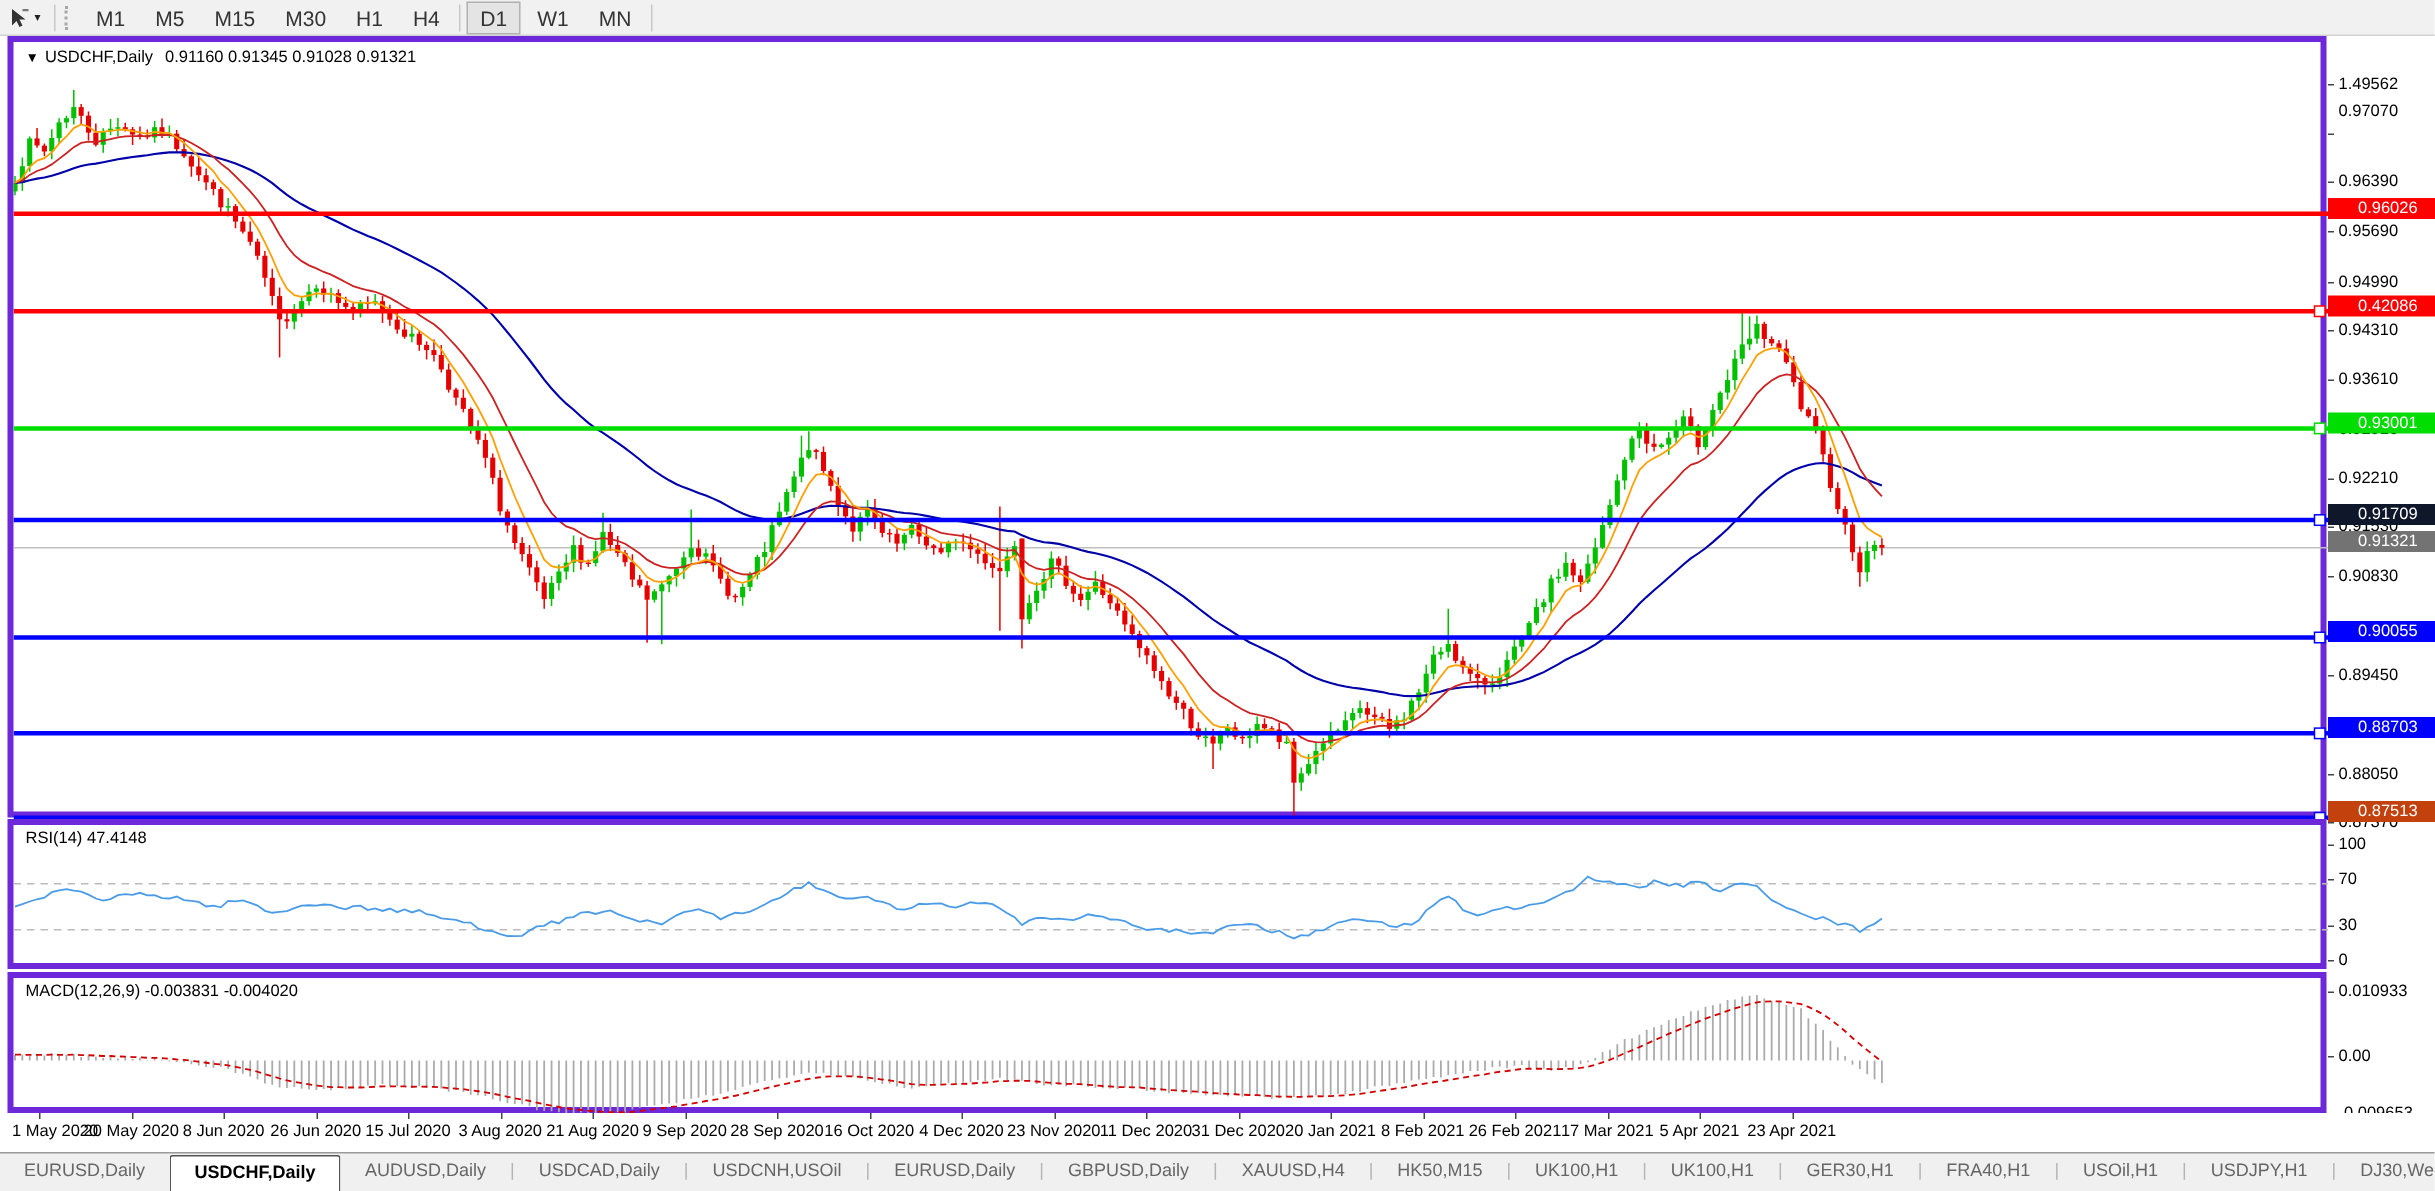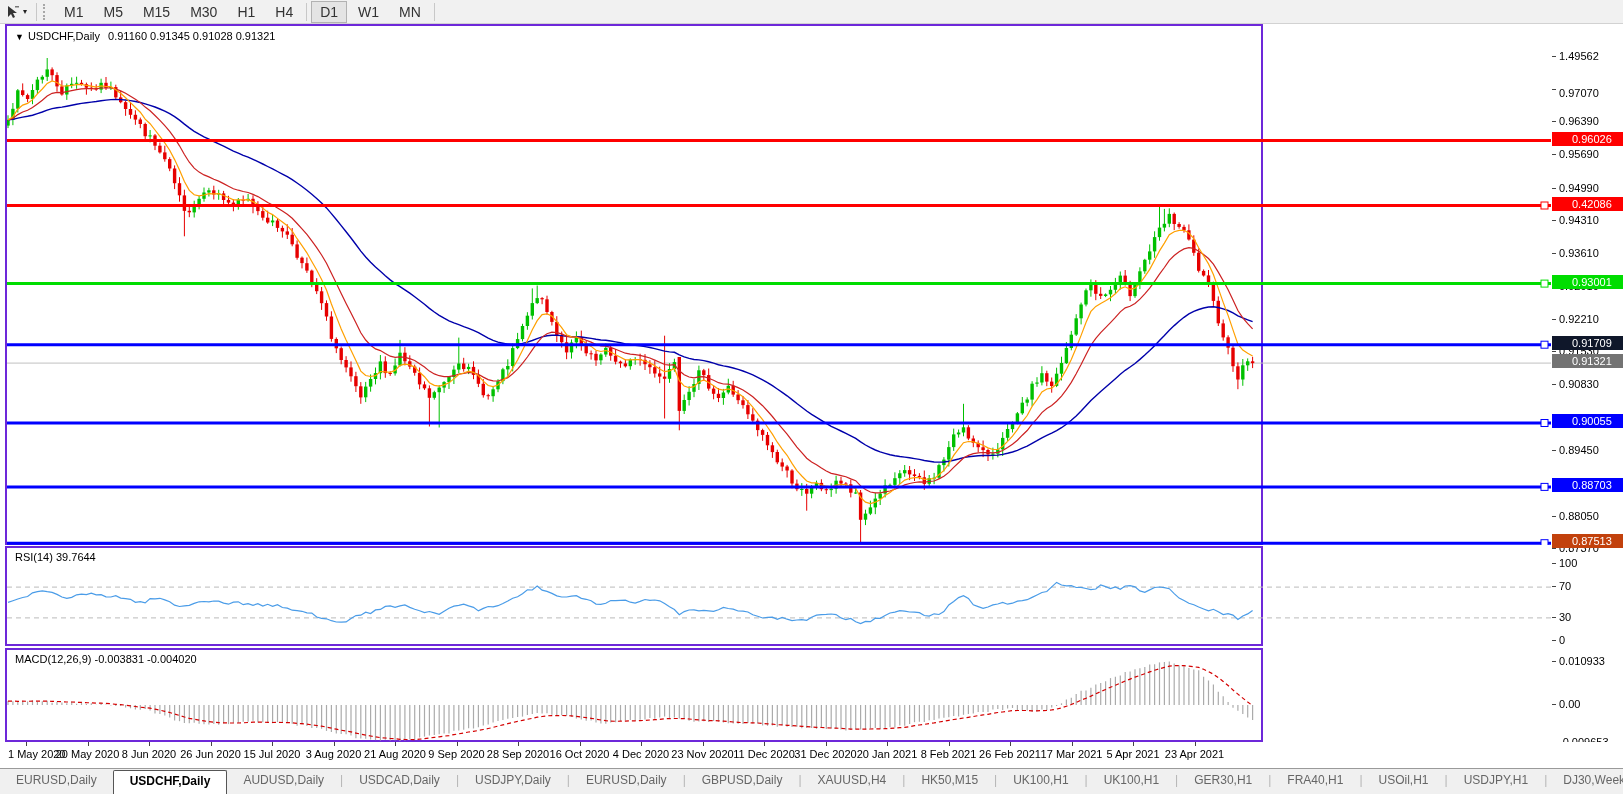--- a/index.html
+++ b/index.html
@@ -9,22 +9,22 @@
              background:#f1f1f1; border-bottom:1px solid #d2d2d2;
              display:flex; align-items:center; }
   .tb-icon { display:flex; align-items:center; padding:0 6px; height:20px; cursor:default; }
   .tb-caret { font-size:8px; color:#222; margin-left:3px; }
   .tb-sep { width:1px; height:18px; background:#c8c8c8; margin:0 3px; }
   .tb-grip { width:5px; height:16px; border-left:2px dotted #a8a8a8; margin:0 6px 0 3px; }
   .tf-btn { font-size:14px; color:#333; padding:2px 8px; margin:0 1px; border:1px solid transparent;
             background:transparent; cursor:default; }
   .tf-btn.active { background:#e4e4e4; border:1px solid #b2b2b2; }
   .chart-window { position:absolute; left:0; top:24px; width:1623px; height:718px; background:#fff; }
-  .panel { position:absolute; left:5px; width:1258px; background:#fff;
-           border:2px solid #6d28d9; }
+  .panel { position:absolute; left:5px; width:1546px; background:#fff;
+           border:4px solid #6d28d9; }
   #panel-main { top:0; height:521px; }
   #panel-rsi  { top:522px; height:100px; }
   #panel-macd { top:624px; height:94px; }
   .panel svg { position:absolute; left:0; top:0; }
   .chart-title { position:absolute; left:8px; top:4px; font-size:11px; color:#000; white-space:nowrap; }
   .chart-title .ohlc { margin-left:8px; }
   .collapse-glyph { font-size:9px; margin-right:4px; }
   .panel-label { position:absolute; left:8px; top:3px; font-size:11px; color:#000; white-space:nowrap; }
   .scale-col { position:absolute; left:1552px; top:0; width:71px; height:718px; background:#fff; }
   .s-tick { position:absolute; left:0; width:4px; height:1px; background:#444; }
@@ -609,21 +609,21 @@
     </div>
   </div>
 
   <div class="panel" id="panel-rsi">
     <svg id="svg-rsi" width="1544" height="98">
         <line x1="0" y1="39.1" x2="1544" y2="39.1" stroke="#bbbbbb" stroke-width="1" stroke-dasharray="5 4"></line>
         <line x1="0" y1="69.9" x2="1544" y2="69.9" stroke="#bbbbbb" stroke-width="1" stroke-dasharray="5 4"></line>
         <polyline points="1.0,54.4 5.9,52.7 10.8,51.0 15.7,49.5 20.6,48.5 25.5,44.8 30.4,43.6 35.3,42.8 40.2,43.7 45.1,44.4 50.0,46.4 54.9,49.0 59.8,50.4 64.7,49.4 69.6,46.8 74.5,46.1 79.4,46.6 84.3,45.2 89.2,46.9 94.1,46.7 99.0,48.8 103.9,49.0 108.8,47.7 113.7,50.1 118.6,50.6 123.5,51.3 128.4,54.3 133.3,53.7 138.2,54.9 143.1,50.6 148.0,50.9 152.9,50.3 157.8,51.9 162.7,53.7 167.6,57.2 172.5,58.5 177.4,57.9 182.3,57.4 187.2,55.4 192.1,53.8 197.0,53.5 201.9,53.8 206.8,53.0 211.7,53.2 216.6,55.1 221.5,56.2 226.4,54.1 231.3,53.8 236.2,56.7 241.1,55.6 246.0,57.3 250.9,55.7 255.8,58.1 260.7,56.3 265.6,58.3 270.5,56.7 275.4,59.5 280.3,60.2 285.2,62.2 290.1,62.7 295.0,63.3 299.9,64.9 304.8,65.1 309.7,69.0 314.6,70.4 319.5,70.8 324.4,72.7 329.3,74.0 334.2,74.1 339.1,73.9 344.0,70.4 348.9,67.6 353.8,67.2 358.7,64.2 363.6,65.6 368.5,61.9 373.4,61.4 378.3,58.4 383.2,57.9 388.1,59.3 393.0,57.9 397.9,56.9 402.8,59.4 407.7,61.2 412.6,62.7 417.5,64.6 422.4,63.5 427.3,64.9 432.2,66.3 437.1,63.2 442.0,60.2 446.9,58.1 451.8,57.3 456.7,56.1 461.6,57.9 466.5,59.3 471.4,62.9 476.3,60.4 481.2,58.5 486.1,58.9 491.0,57.7 495.9,55.5 500.8,53.0 505.7,50.3 510.6,48.8 515.5,45.8 520.4,41.9 525.3,42.0 530.2,38.1 535.1,42.1 540.0,43.4 544.9,45.4 549.8,47.9 554.7,49.0 559.6,49.0 564.5,48.2 569.4,47.7 574.3,50.4 579.2,51.3 584.1,52.8 589.0,56.1 593.9,56.4 598.8,55.3 603.7,52.5 608.6,52.7 613.5,52.4 618.4,52.2 623.3,54.2 628.2,55.1 633.1,53.4 638.0,51.5 642.9,52.3 647.8,52.0 652.7,52.8 657.6,55.6 662.5,58.8 667.4,61.5 672.3,66.7 677.2,63.6 682.1,62.0 687.0,61.9 691.9,62.8 696.8,62.4 701.7,62.9 706.6,63.4 711.5,61.7 716.4,59.5 721.3,60.5 726.2,61.1 731.1,63.0 736.0,63.1 740.9,64.0 745.8,66.7 750.7,68.3 755.6,70.0 760.5,69.4 765.4,69.1 770.3,71.3 775.2,69.5 780.1,71.2 785.0,72.6 789.9,72.0 794.8,71.6 799.7,72.3 804.6,69.2 809.5,67.2 814.4,66.6 819.3,66.4 824.2,66.0 829.1,66.6 834.0,69.9 838.9,71.7 843.8,70.4 848.7,73.7 853.6,75.6 858.5,73.4 863.4,73.7 868.3,70.2 873.2,70.3 878.1,67.5 883.0,65.0 887.9,64.1 892.8,62.7 897.7,63.1 902.6,64.0 907.5,64.2 912.4,64.7 917.3,67.5 922.2,68.1 927.1,65.8 932.0,66.5 936.9,63.5 941.8,56.9 946.7,53.5 951.6,49.6 956.5,47.7 961.4,50.5 966.3,56.8 971.2,58.6 976.1,60.3 981.0,59.0 985.9,56.9 990.8,56.0 995.7,54.4 1000.6,56.2 1005.5,55.2 1010.4,53.2 1015.3,52.6 1020.2,51.7 1025.1,49.4 1030.0,47.0 1034.9,44.5 1039.8,43.5 1044.7,38.9 1049.6,34.4 1054.5,37.0 1059.4,37.8 1064.3,37.6 1069.2,39.5 1074.1,39.3 1079.0,40.5 1083.9,41.7 1088.8,41.0 1093.7,36.9 1098.6,38.6 1103.5,40.6 1108.4,39.0 1113.3,41.3 1118.2,38.0 1123.1,37.7 1128.0,38.8 1132.9,42.9 1137.8,44.3 1142.7,41.9 1147.6,39.5 1152.5,39.0 1157.4,39.7 1162.3,40.7 1167.2,45.6 1172.1,50.1 1177.0,52.5 1181.9,55.2 1186.8,56.8 1191.7,59.0 1196.6,61.0 1201.5,62.9 1206.4,61.3 1211.3,63.7 1216.2,66.6 1221.1,65.6 1226.0,67.1 1230.9,71.4 1235.8,68.0 1240.7,65.9 1245.6,62.4" fill="none" stroke="#4a9ce8" stroke-width="1.2"></polyline>
       </svg>
     <div class="panel-label">
-      <span>RSI(14)</span> <span>39.7644</span>
+      <span>RSI(14)</span> <span>47.4148</span>
     </div>
   </div>
 
   <div class="panel" id="panel-macd">
     <svg id="svg-macd" width="1544" height="92">
         <g>
           <line x1="1.0" y1="55" x2="1.0" y2="51.1" stroke="#ababab" stroke-width="1.2"></line>
           <line x1="5.9" y1="55" x2="5.9" y2="51.2" stroke="#ababab" stroke-width="1.2"></line>
           <line x1="10.8" y1="55" x2="10.8" y2="51.9" stroke="#ababab" stroke-width="1.2"></line>
           <line x1="15.7" y1="55" x2="15.7" y2="51.0" stroke="#ababab" stroke-width="1.2"></line>
@@ -883,21 +883,21 @@
       </svg>
     <div class="panel-label">
       <span>MACD(12,26,9)</span> <span>-0.003831 -0.004020</span>
     </div>
   </div>
 
   <div class="scale-col" id="scale-col">
       <div class="s-tick" style="top:32.0px"></div>
       <div class="s-label" style="top:32.0px">1.49562</div>
       <div class="s-tick" style="top:65.1px"></div>
-      <div class="s-label" style="top:69px">0.97070</div>
+      <div class="s-label" style="top:50px">0.97070</div>
       <div class="s-tick" style="top:97.3px"></div>
       <div class="s-label" style="top:97.3px">0.96390</div>
       <div class="s-tick" style="top:130.4px"></div>
       <div class="s-label" style="top:130.4px">0.95690</div>
       <div class="s-tick" style="top:163.5px"></div>
       <div class="s-label" style="top:163.5px">0.94990</div>
       <div class="s-tick" style="top:195.7px"></div>
       <div class="s-label" style="top:195.7px">0.94310</div>
       <div class="s-tick" style="top:228.8px"></div>
       <div class="s-label" style="top:228.8px">0.93610</div>
@@ -983,21 +983,21 @@
     <div class="d-label" style="left:1194.5px">23 Apr 2021</div>
   </div>
 
 <div class="tabbar" id="tabbar">
     <div class="tab">EURUSD,Daily</div>
     <div class="tab active">USDCHF,Daily</div>
     <div class="tab">AUDUSD,Daily</div>
     <span class="tab-sep">|</span>
     <div class="tab">USDCAD,Daily</div>
     <span class="tab-sep">|</span>
-    <div class="tab">USDJPY,Daily</div>
+    <div class="tab">USDCNH,USOil</div>
     <span class="tab-sep">|</span>
     <div class="tab">EURUSD,Daily</div>
     <span class="tab-sep">|</span>
     <div class="tab">GBPUSD,Daily</div>
     <span class="tab-sep">|</span>
     <div class="tab">XAUUSD,H4</div>
     <span class="tab-sep">|</span>
     <div class="tab">HK50,M15</div>
     <span class="tab-sep">|</span>
     <div class="tab">UK100,H1</div>

